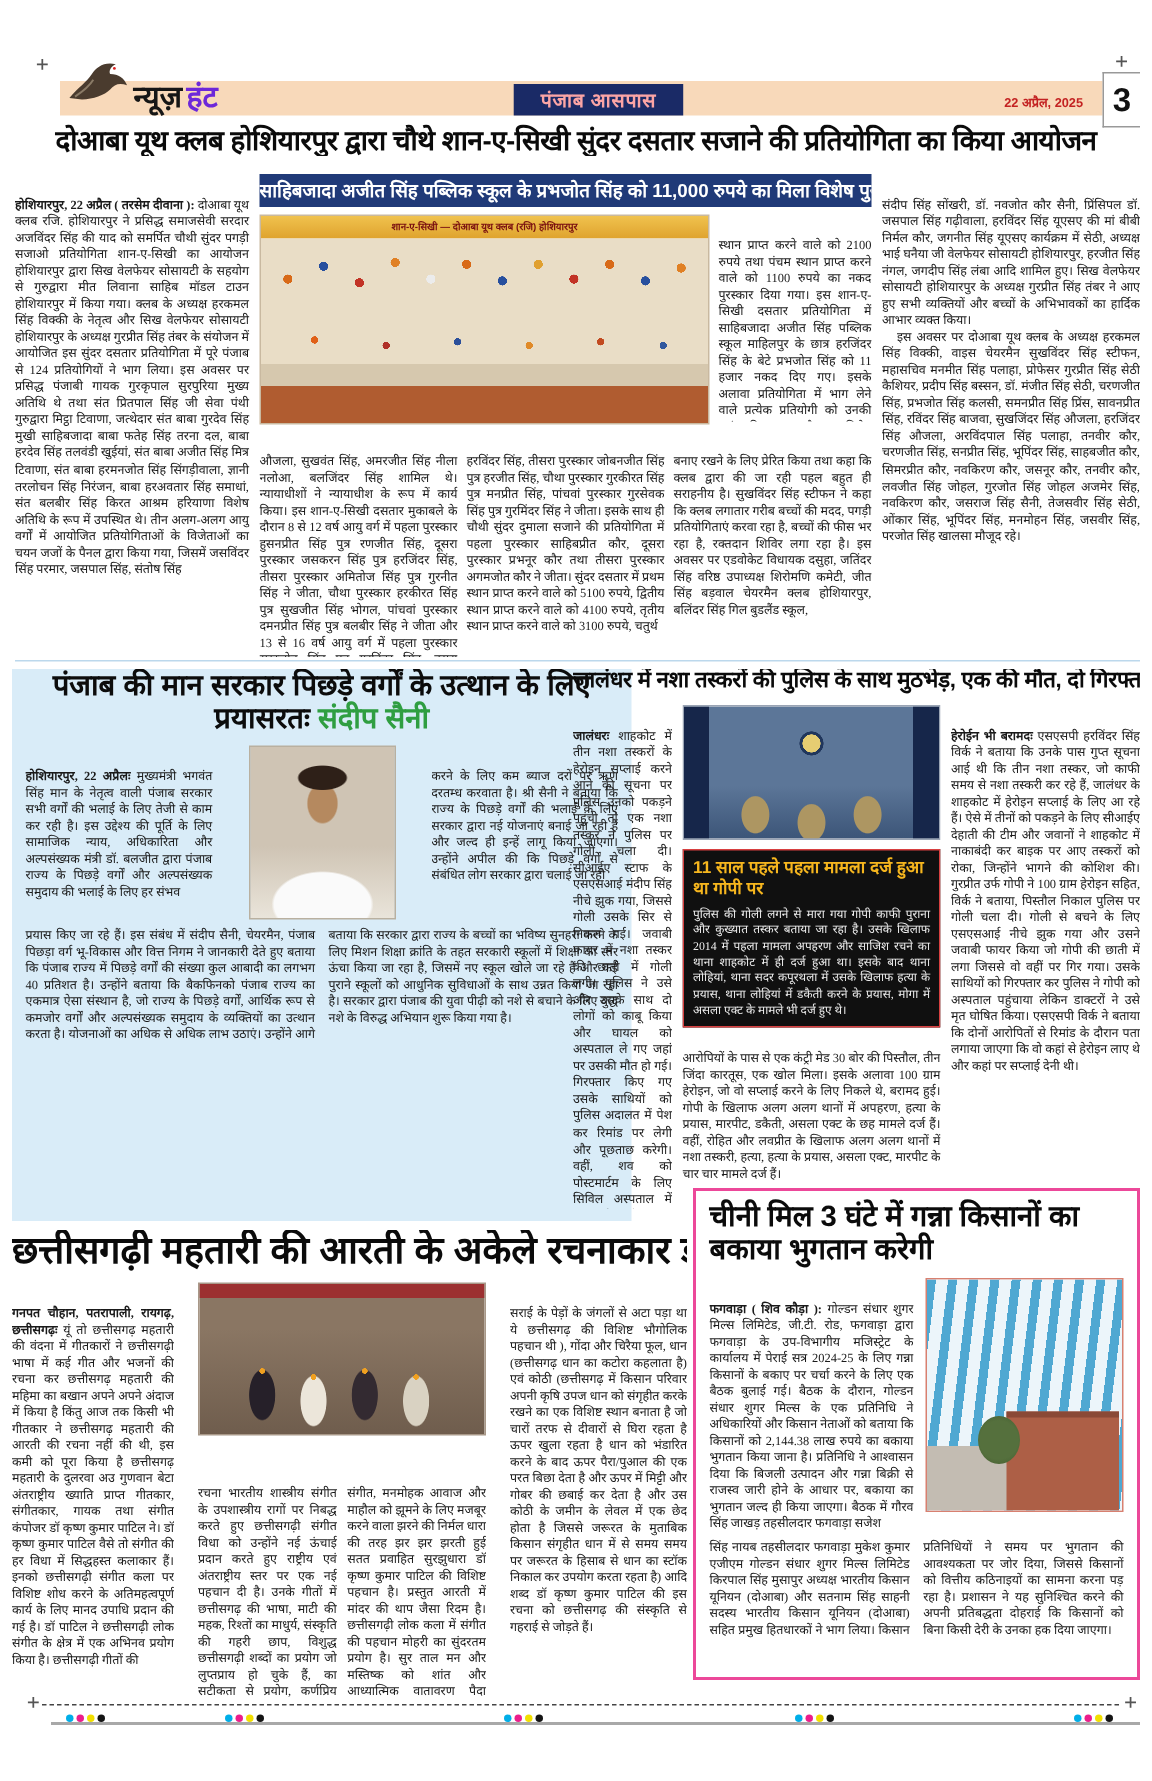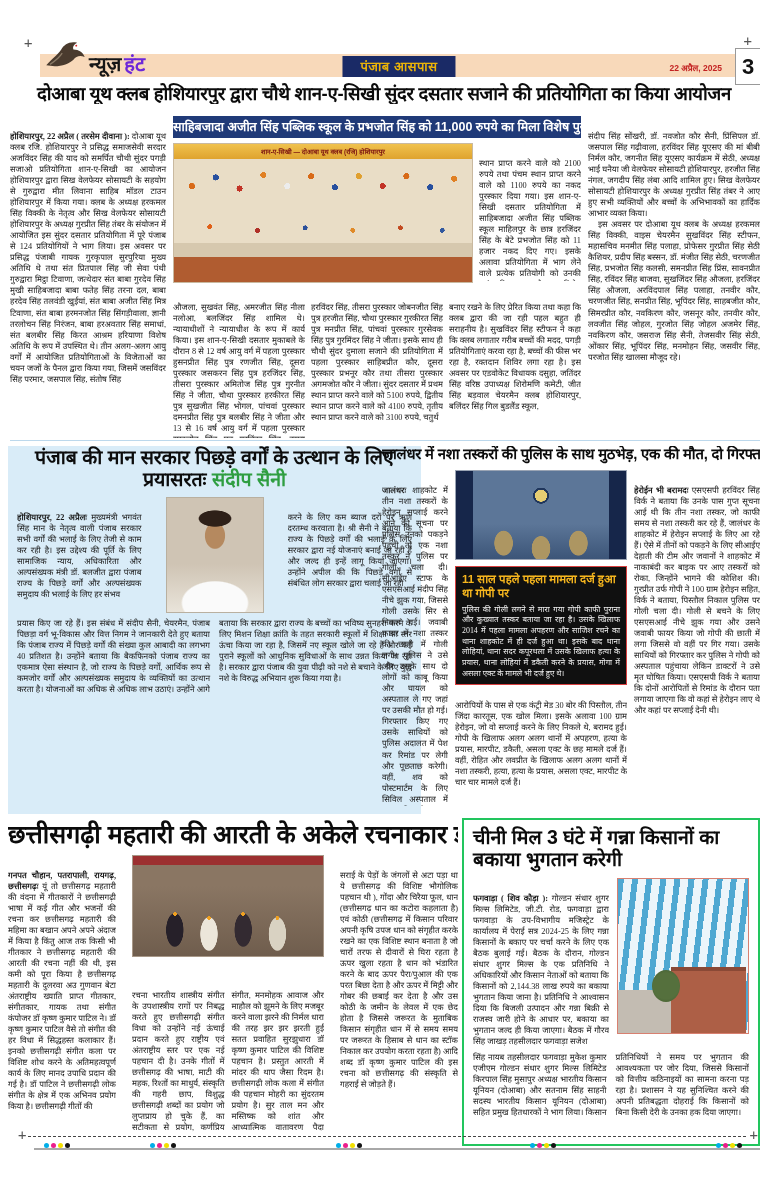--- a/index.html
+++ b/index.html
@@ -9,21 +9,21 @@
     overflow:hidden;
   }
   .crop{position:absolute;color:#555;font:14px "DejaVu Sans Mono",monospace;line-height:1;}
   
   .header-bar{position:absolute;left:40px;right:10px;top:54px;height:23px;background:#f8d9ba;}
   .masthead{position:absolute;left:4px;top:-14px;display:flex;align-items:flex-end;gap:3px;}
   .masthead .mh-txt{font-family:"Liberation Sans","DejaVu Sans",sans-serif;font-weight:800;font-size:20px;line-height:1;}
   .mh-black{color:#161616;}
   .mh-red{color:#6d28d9;}
   .section-box{position:absolute;left:50%;top:2px;transform:translateX(-50%);
-    background:#1a2a66;color:#eab308;font-family:"Liberation Sans","DejaVu Sans",sans-serif;
+    background:#1a2a66;color:#fca5a5;font-family:"Liberation Sans","DejaVu Sans",sans-serif;
     font-weight:700;font-size:13px;line-height:21px;padding:0 18px;letter-spacing:.5px;}
   .date-txt{position:absolute;right:36px;top:8px;color:#c32222;
     font-family:"Liberation Sans","DejaVu Sans",sans-serif;font-weight:700;font-size:8.5px;}
   .page-no{position:absolute;right:-2px;top:-6px;width:24px;height:35px;background:#fff;
     border:1px solid #999;border-right:none;text-align:center;color:#111;
     font-family:"Liberation Sans","DejaVu Sans",sans-serif;font-weight:800;font-size:22px;line-height:35px;}
   
   .main-headline{position:absolute;left:8px;right:8px;top:83px;text-align:center;
     font-family:"Liberation Sans","DejaVu Sans",sans-serif;font-weight:800;font-size:18.5px;
     line-height:1.15;color:#0b0b0b;white-space:nowrap;overflow:hidden;letter-spacing:-.3px;}
@@ -117,21 +117,21 @@
       radial-gradient(circle 3px at 22% 58%, #f0a020 0 60%, transparent 65%),
       radial-gradient(circle 3px at 40% 62%, #f0a020 0 60%, transparent 65%),
       radial-gradient(circle 3px at 58% 58%, #f0a020 0 60%, transparent 65%),
       radial-gradient(circle 3px at 76% 62%, #f0a020 0 60%, transparent 65%),
       radial-gradient(ellipse 14px 27px at 22% 74%, #262029 0 60%, transparent 64%),
       radial-gradient(ellipse 14px 27px at 40% 78%, #ece6da 0 60%, transparent 64%),
       radial-gradient(ellipse 14px 27px at 58% 74%, #332a31 0 60%, transparent 64%),
       radial-gradient(ellipse 14px 27px at 76% 78%, #d9d2c2 0 60%, transparent 64%),
       linear-gradient(180deg, #8a7663 0 30%, #6f5d4d 100%);}
   
-  .article5{position:absolute;left:462px;top:818px;width:298px;height:328px;border:2px solid #22c55e;
+  .article5{position:absolute;left:462px;top:792px;width:298px;height:328px;border:2px solid #ec4899;
     background:#fff;padding:6px 9px;box-sizing:border-box;overflow:hidden;}
   .article5 h2{margin:0 0 7px;font-family:"Liberation Sans","DejaVu Sans",sans-serif;
     font-weight:800;font-size:19.5px;line-height:1.15;color:#0b0b0b;}
   .a5-top{display:flex;gap:8px;}
   .a5-toptext{flex:1;overflow:hidden;}
   .photo5{flex:0 0 130px;height:154px;border:1.5px solid #d88070;position:relative;overflow:hidden;}
   .photo5 .stripes{position:absolute;inset:0;background:repeating-linear-gradient(97deg,#4fa8d2 0 6px,#ecf5fa 6px 14px);}
   .photo5 .brick{position:absolute;right:2px;bottom:0;width:58%;height:40%;background:#ad5f46;border-top:4px solid #8a4936;}
   .photo5 .wall{position:absolute;left:0;bottom:0;width:44%;height:28%;background:#c3bcb2;}
   .photo5 .tree{position:absolute;left:26%;bottom:20%;width:28px;height:32px;border-radius:50%;

